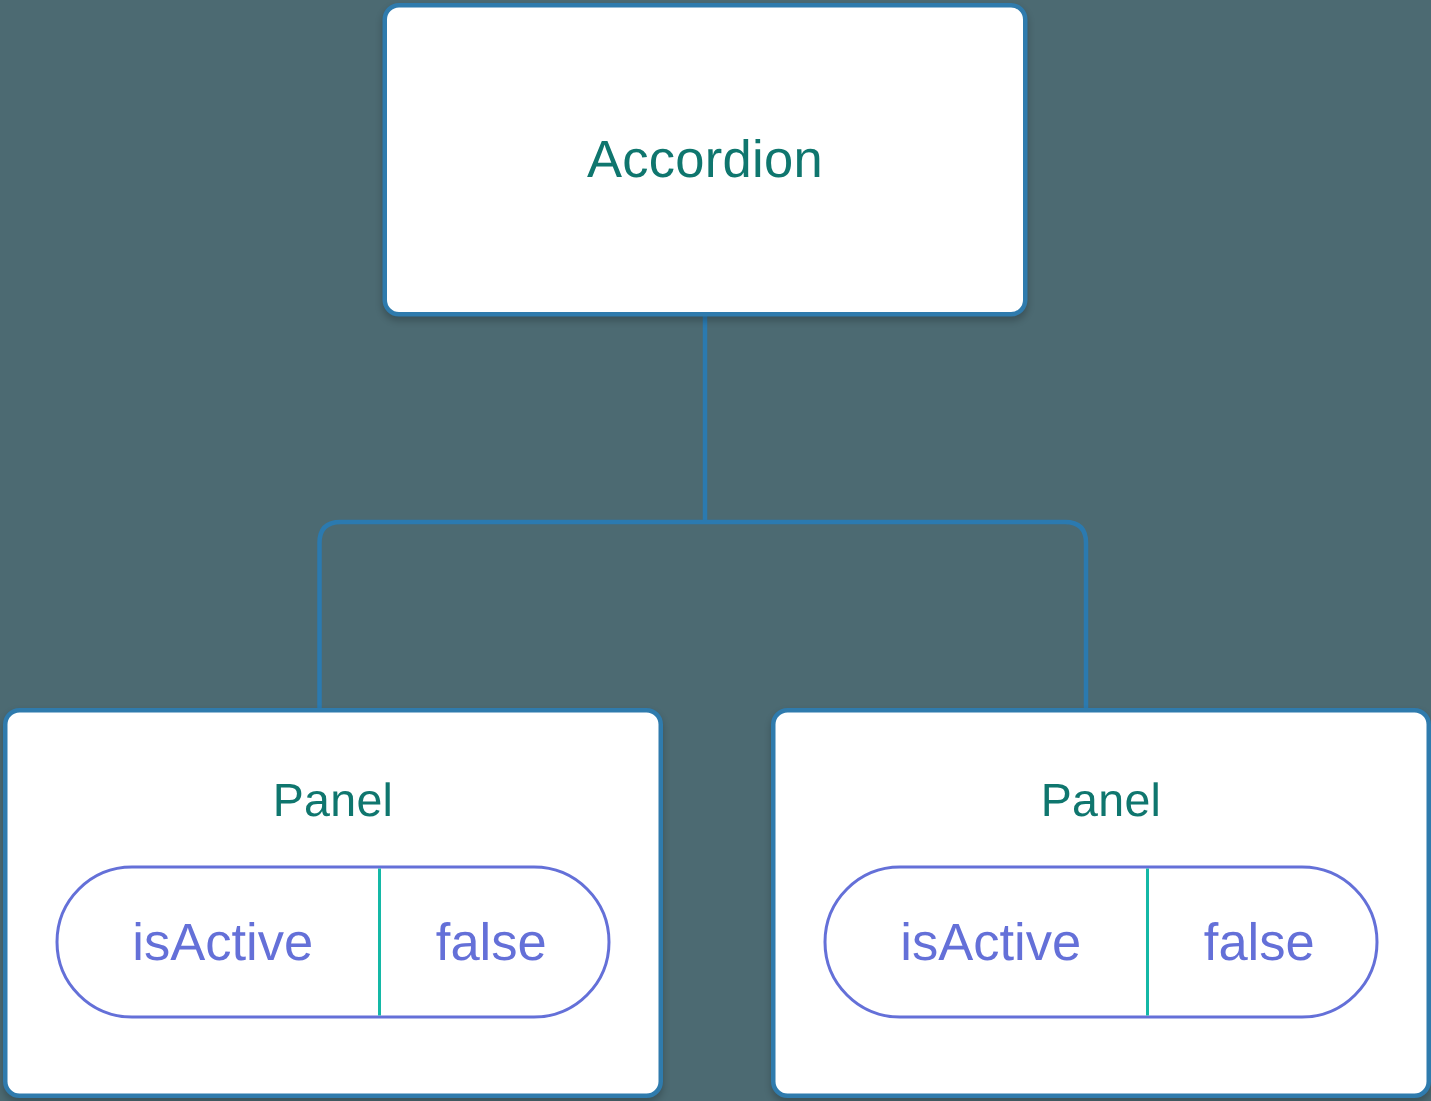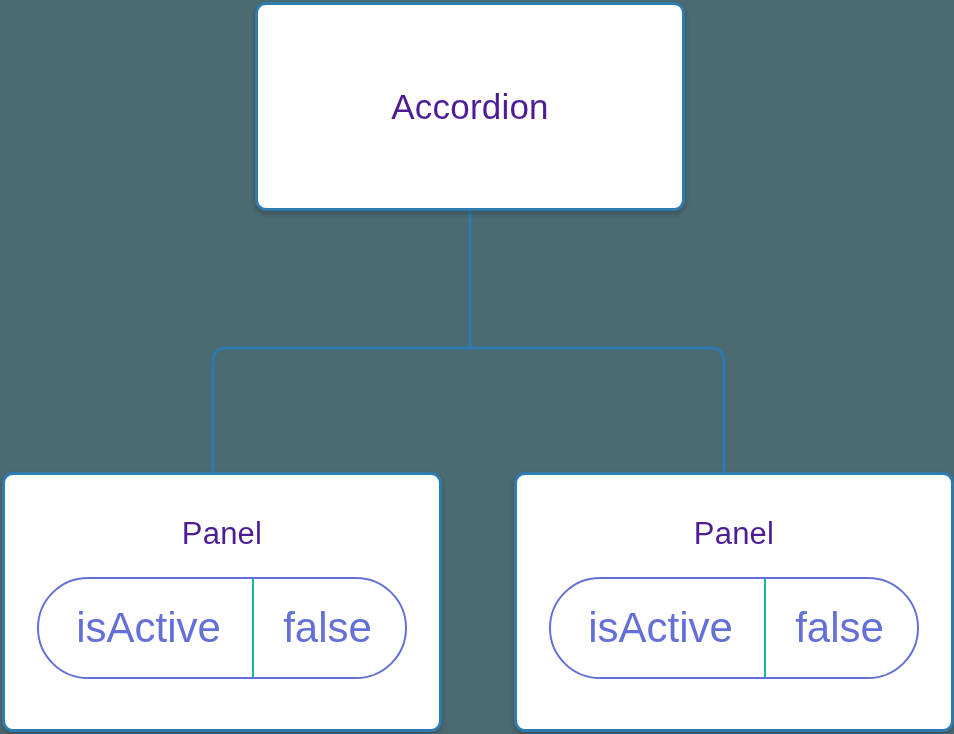--- a/index.html
+++ b/index.html
@@ -37,21 +37,21 @@
     background: #ffffff;
     border: 3px solid #2f7bad;
     border-radius: 11px;
     box-shadow: 0 3px 5px rgba(0, 0, 0, 0.22);
     display: flex;
     flex-direction: column;
     align-items: center;
   }
 
   .node-title {
-    color: #4c1d95;
+    color: #0f766e;
     font-size: 35px;
     font-weight: 400;
     line-height: 1;
     letter-spacing: 0.2px;
     white-space: nowrap;
   }
 
   
   #node-accordion {
     left: 255px;
@@ -92,21 +92,21 @@
     display: flex;
     align-items: stretch;
     background: transparent;
   }
   .prop-key,
   .prop-val {
     display: flex;
     align-items: center;
     justify-content: center;
     color: #6470d8;
-    font-size: 42px;
+    font-size: 35px;
     line-height: 1;
     white-space: nowrap;
     box-sizing: border-box;
   }
   .prop-key {
     width: 213px;
     padding-left: 6px;
   }
   .prop-val {
     width: 153px;

